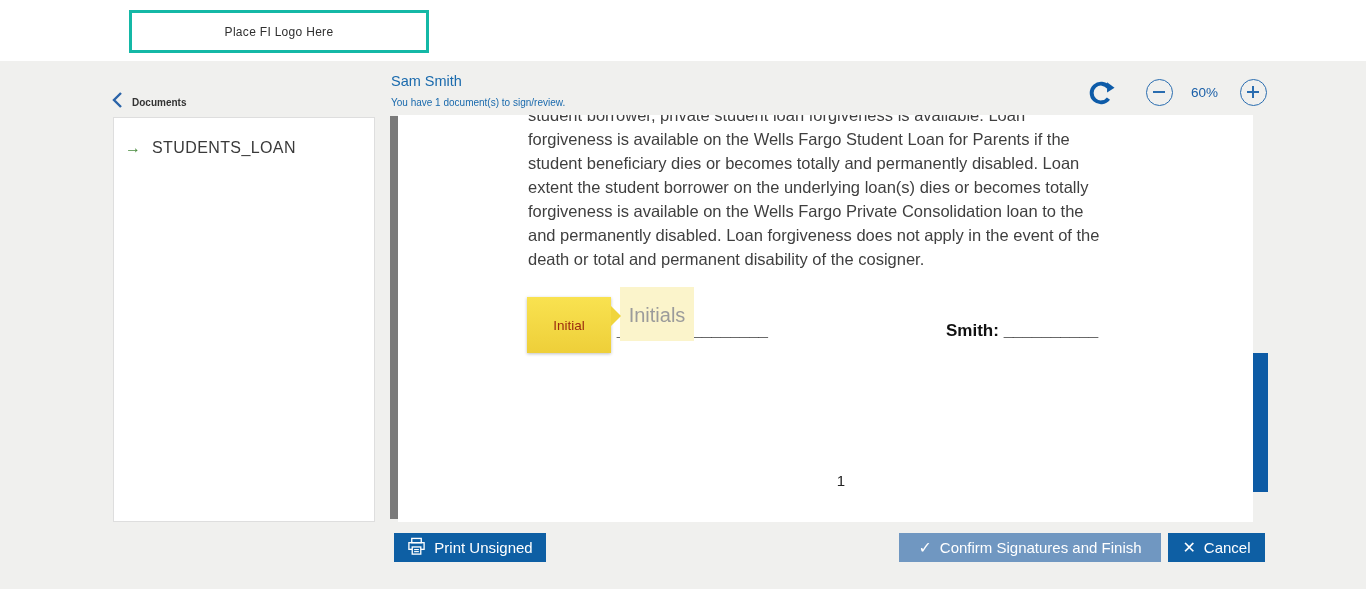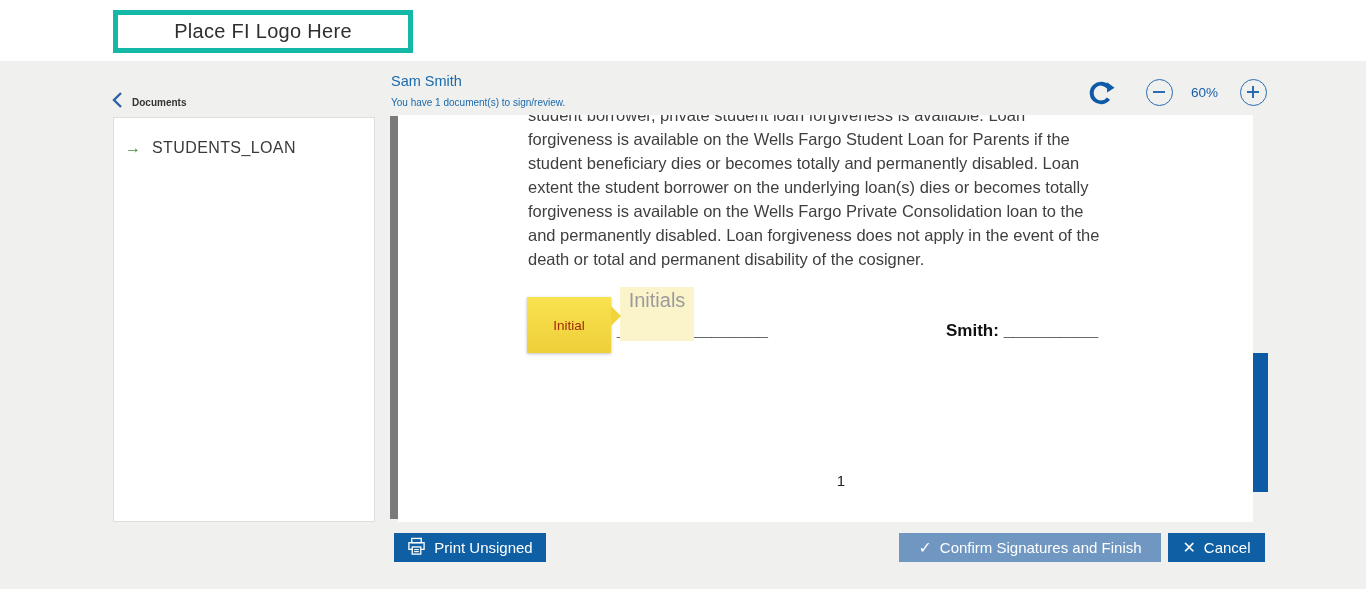--- a/index.html
+++ b/index.html
@@ -9,24 +9,24 @@
     background: #f0f0ee;
     position: relative;
   }
 
   
   .topbar {
     position: absolute; left: 0; top: 0; width: 1366px; height: 61px;
     background: #ffffff;
   }
   .logo-box {
-    position: absolute; left: 113px; top: 10px; width: 300px; height: 43px;
-    background: #ffffff; border: 5px solid #14b8a6;
+    position: absolute; left: 129px; top: 10px; width: 300px; height: 43px;
+    background: #ffffff; border: 3px solid #14b8a6;
     display: flex; align-items: center; justify-content: center;
-    font-size: 20px; color: #2f2f2f; letter-spacing: 0.3px;
+    font-size: 12px; color: #2f2f2f; letter-spacing: 0.3px;
   }
 
   
   .back-header {
     position: absolute; left: 112px; top: 91px;
     display: flex; align-items: center; gap: 9px;
     cursor: pointer;
   }
   .back-header .label { font-size: 10px; font-weight: bold; color: #333; }
   .sidebar-panel {
@@ -83,21 +83,21 @@
     white-space: nowrap;
   }
   .sig-row { position: absolute; left: 130px; top: 206px; z-index: 1;
     font-size: 17px; font-weight: bold; color: #111; white-space: nowrap; }
   .date-block { position: absolute; left: 548px; top: 206px; z-index: 1;
     font-size: 17px; font-weight: bold; color: #111; white-space: nowrap; }
   .initials-field {
     position: absolute; left: 222px; top: 172px; width: 74px; height: 54px;
     background: #fbf4cb; z-index: 2; cursor: pointer;
     font-size: 20px; color: #9b9b9b;
-    display: flex; justify-content: center; padding-top: 2px;
+    display: flex; justify-content: center; padding-top: 17px;
   }
   .initial-tag {
     position: absolute; left: 129px; top: 182px; width: 84px; height: 56px;
     background: linear-gradient(#f9e250, #eecf39);
     box-shadow: 0 1px 3px rgba(0,0,0,0.25);
     z-index: 3; cursor: pointer;
     display: flex; align-items: center; justify-content: center;
     font-size: 13.5px; color: #9c2b0e;
   }
   .initial-tag::after {

